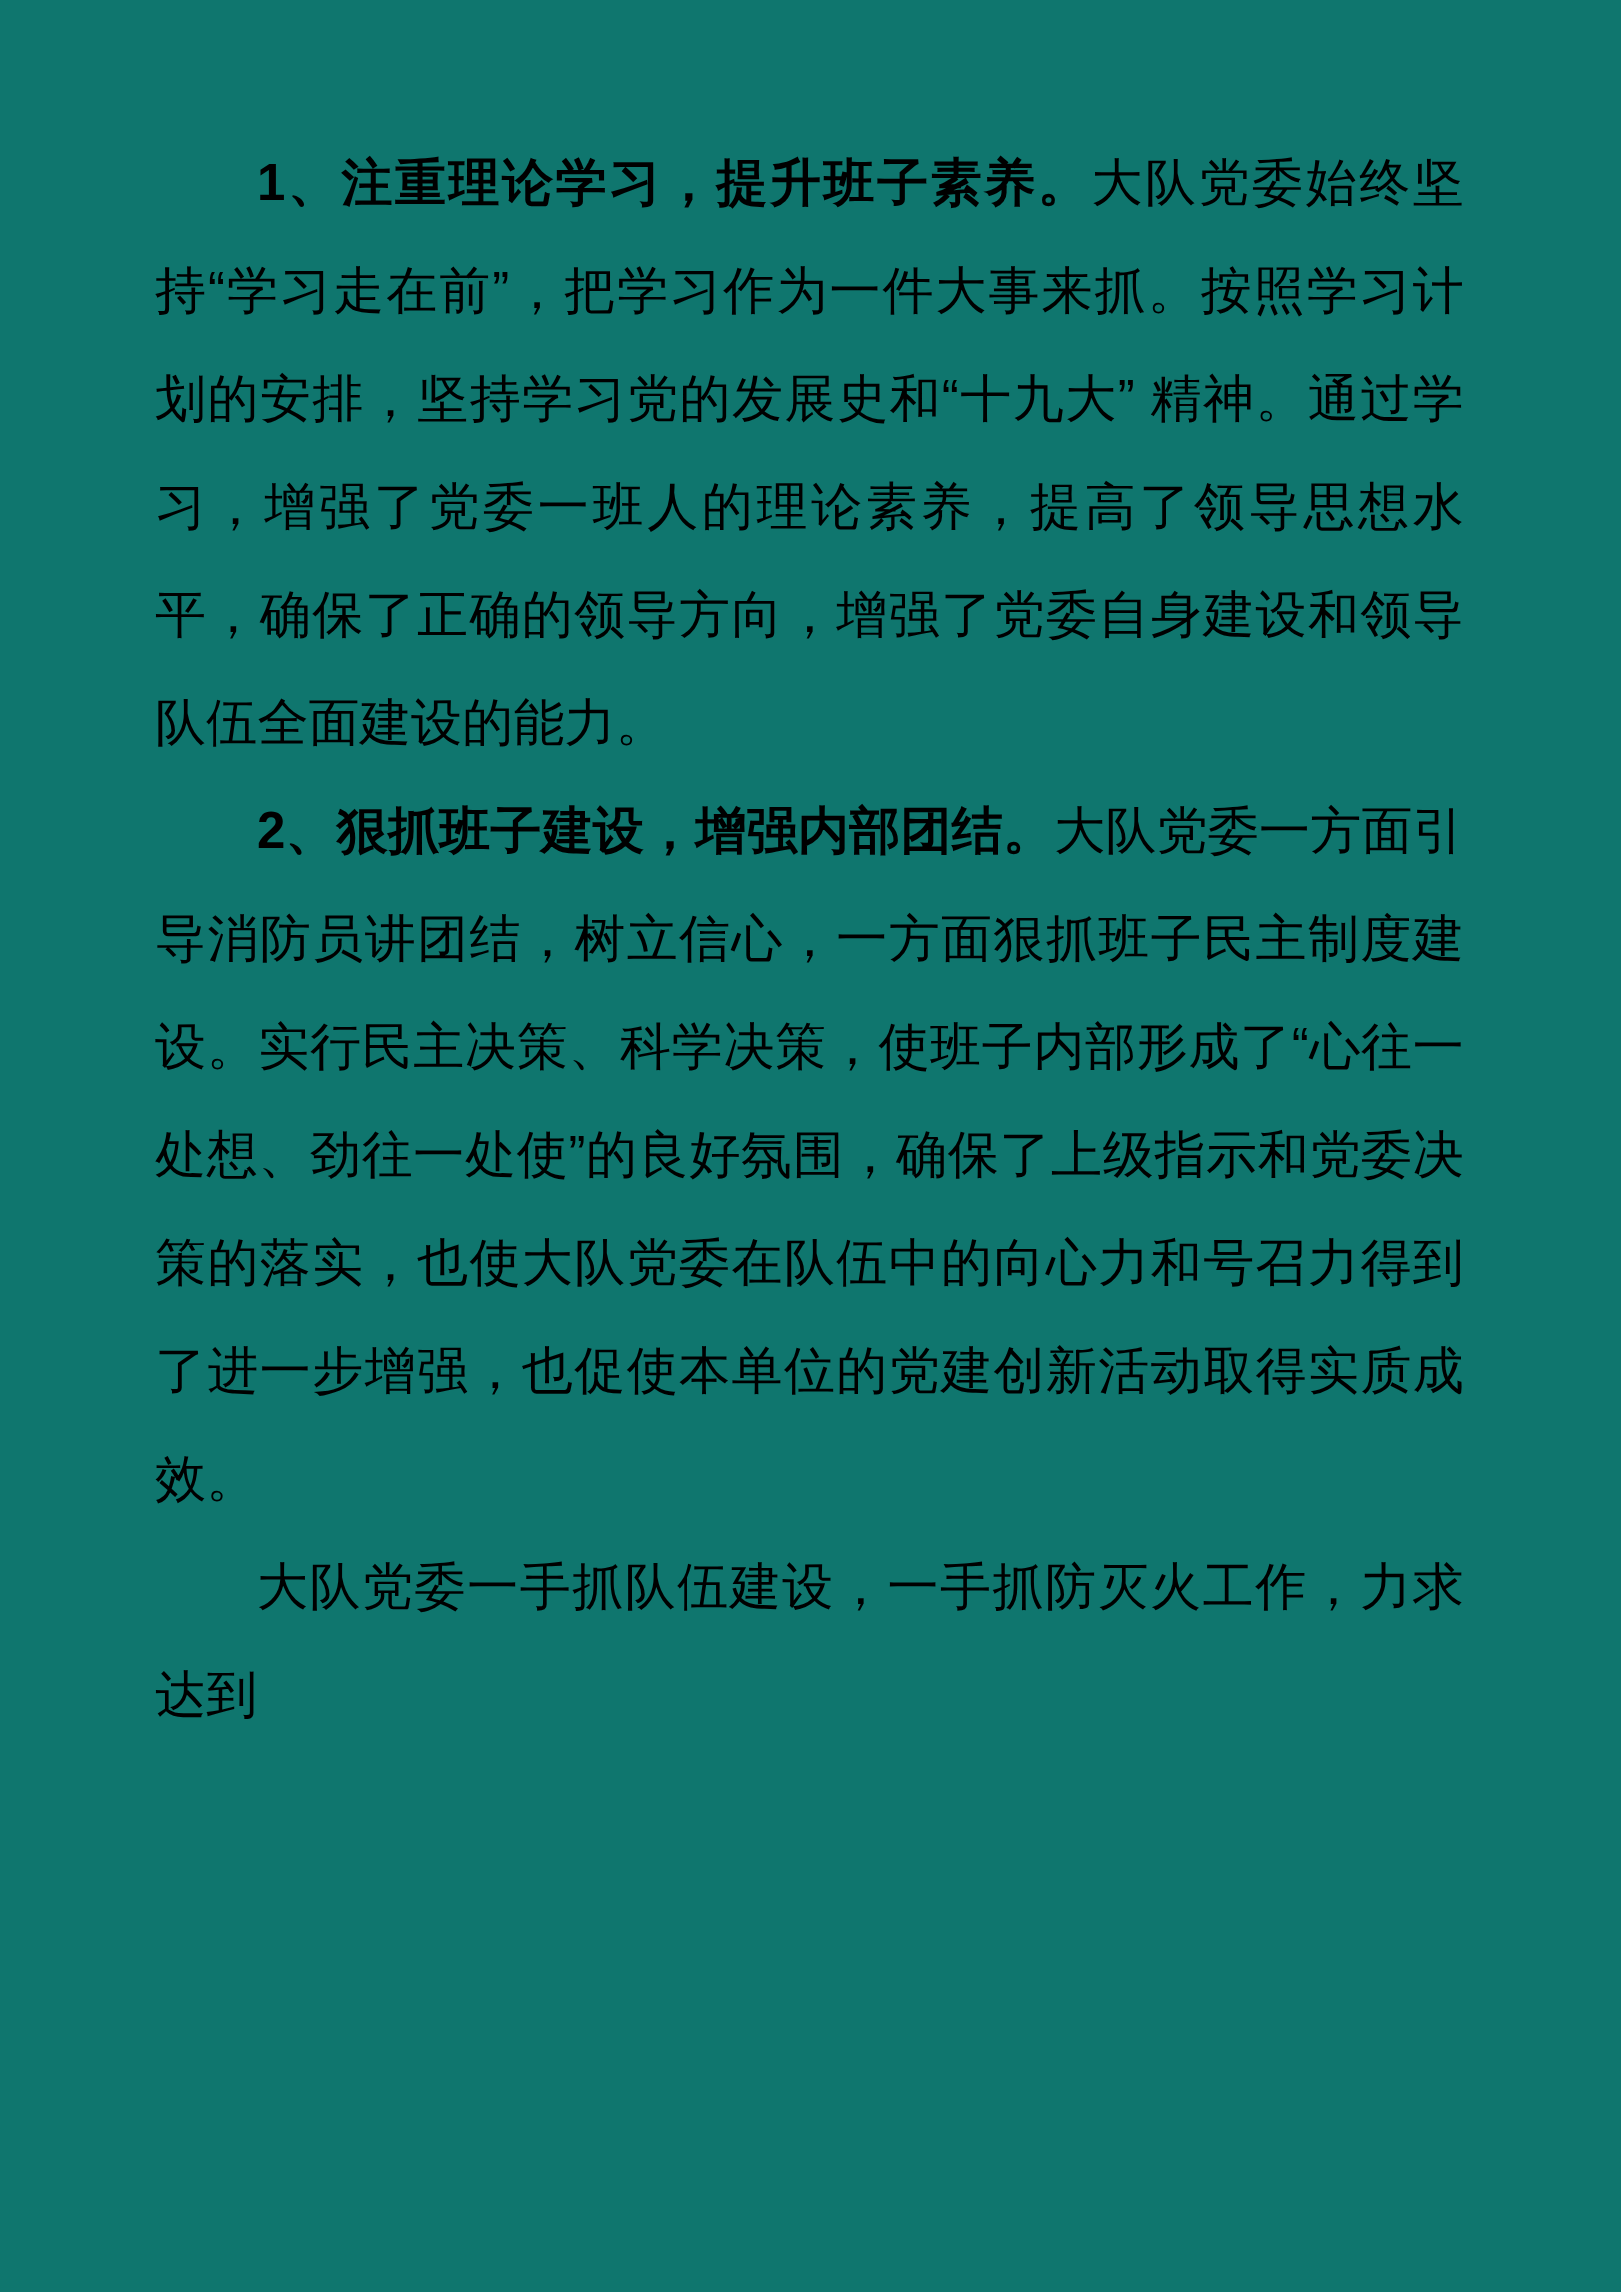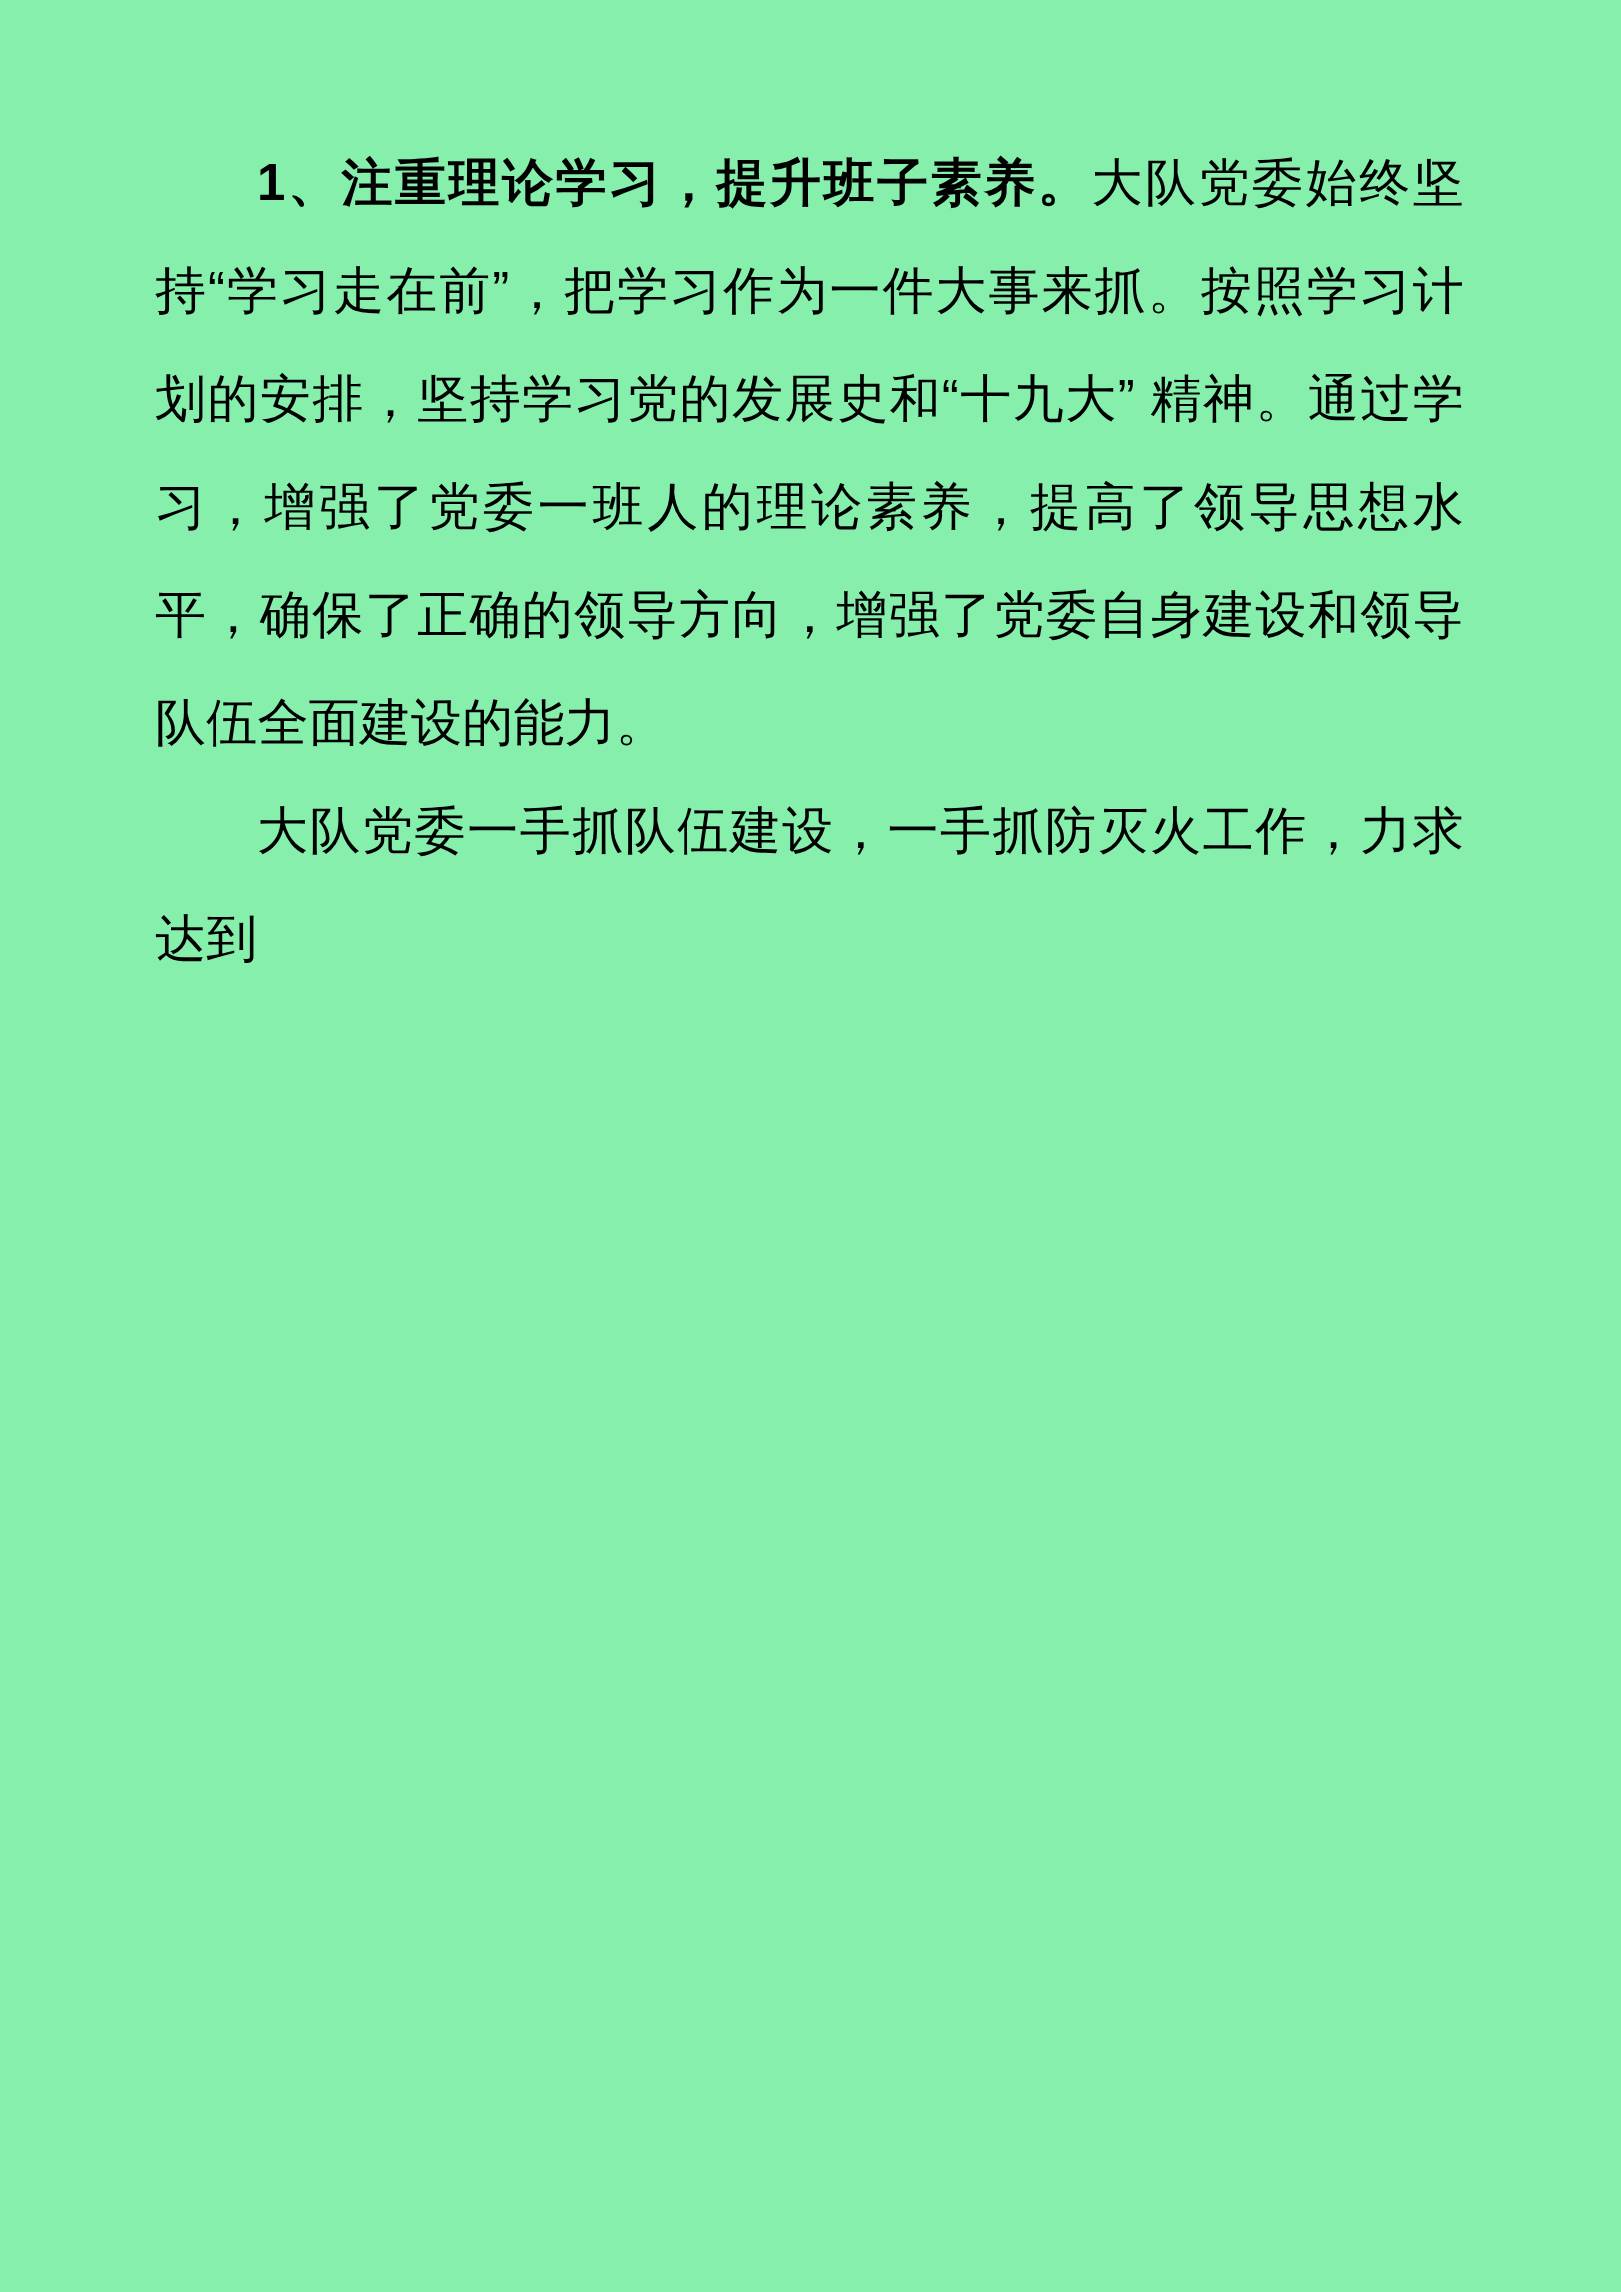--- a/index.html
+++ b/index.html
@@ -5,21 +5,21 @@
 <style>
   html, body {
     margin: 0;
     padding: 0;
     background: #ffffff;
   }
   .page {
     position: relative;
     width: 1621px;
     height: 2293px;
-    background: #86efac;
+    background: #0f766e;
     overflow: hidden;
     font-family: "Liberation Sans", "DejaVu Sans", sans-serif;
     color: #000000;
   }
   .body-area {
     position: absolute;
     left: 155px;
     top: 129px;
     width: 1309px;
   }
@@ -54,20 +54,21 @@
   }
 </style>
 </head>
 <body>
 
 <div class="page">
   <div class="body-area">
 
     <p class="para indent"><span class="lead">1、注重理论学习，提升班子素养。</span><span>大队党委始终坚持“学习走在前”，把学习作为一件大事来抓。按照学习计划的安排，坚持学习党的发展史和“十九大” 精神。通过学习，增强了党委一班人的理论素养，提高了领导思想水平，确保了正确的领导方向，增强了党委自身建设和领导队伍全面建设的能力。</span></p>
 
+    <p class="para indent"><span class="lead">2、狠抓班子建设，增强内部团结。</span><span>大队党委一方面引导消防员讲团结，树立信心，一方面狠抓班子民主制度建设。实行民主决策、科学决策，使班子内部形成了“心往一处想、劲往一处使”的良好氛围，确保了上级指示和党委决策的落实，也使大队党委在队伍中的向心力和号召力得到了进一步增强，也促使本单位的党建创新活动取得实质成效。</span></p>
 
 
 
     <p class="para indent"><span>大队党委一手抓队伍建设，一手抓防灭火工作，力求达到</span></p>
 
   </div>
 </div>
 
 
 </body></html>

